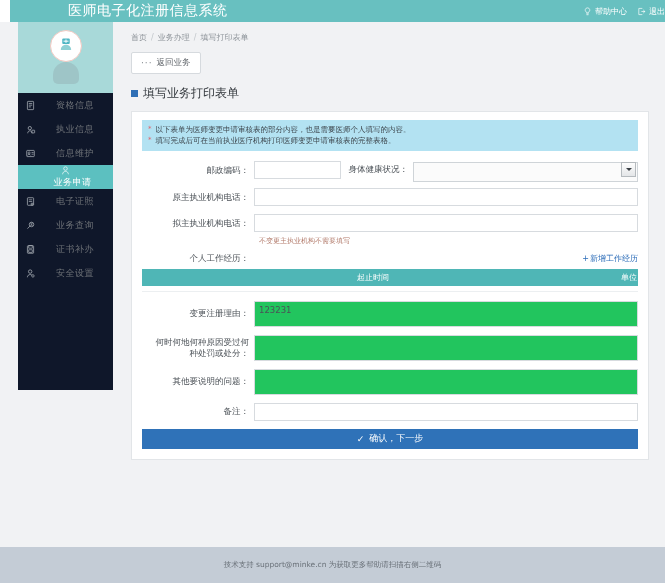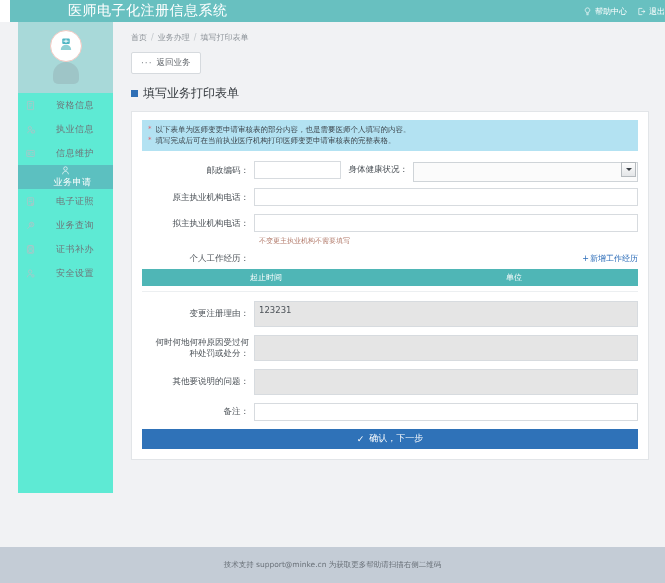--- a/index.html
+++ b/index.html
@@ -47,22 +47,22 @@
   
   .body-wrap {
     position: absolute; top: 22px; left: 0;
     width: 665px; height: 525px;
     background: #f1f2f4;
   }
 
   
   .sidebar {
     position: absolute; top: 0; left: 18px;
-    width: 95px; height: 471px;
-    background: #5eead4;
+    width: 95px; height: 368px;
+    background: #0f172a;
   }
   .avatar-box {
     width: 95px; height: 71px;
     background: #a8d9d9;
     position: relative;
   }
   .avatar-circle {
     position: absolute;
     left: 50%; transform: translateX(-50%);
     top: 8px;
@@ -251,32 +251,32 @@
     width: 100%;
     border-collapse: collapse;
     margin-bottom: 9px;
   }
   .exp-table th {
     background: #4fb6b6;
     color: #ffffff;
     font-size: 8px;
     font-weight: normal;
     height: 17px;
-    text-align: center;
+    text-align: right;
   }
   .exp-table tbody tr td {
     height: 5px;
     border-bottom: 1px solid #eceff1;
   }
 
   .ftextarea {
     flex: 1;
     height: 26px;
     border: 1px solid #d7dbdf;
-    background: #e5e5e5;
+    background: #22c55e;
     font-size: 8.5px;
     color: #4b5157;
     padding: 3px 4px;
     resize: none;
     font-family: "DejaVu Sans", "Liberation Sans", sans-serif;
     outline: none;
     line-height: 11px;
   }
 
   .submit-btn {

